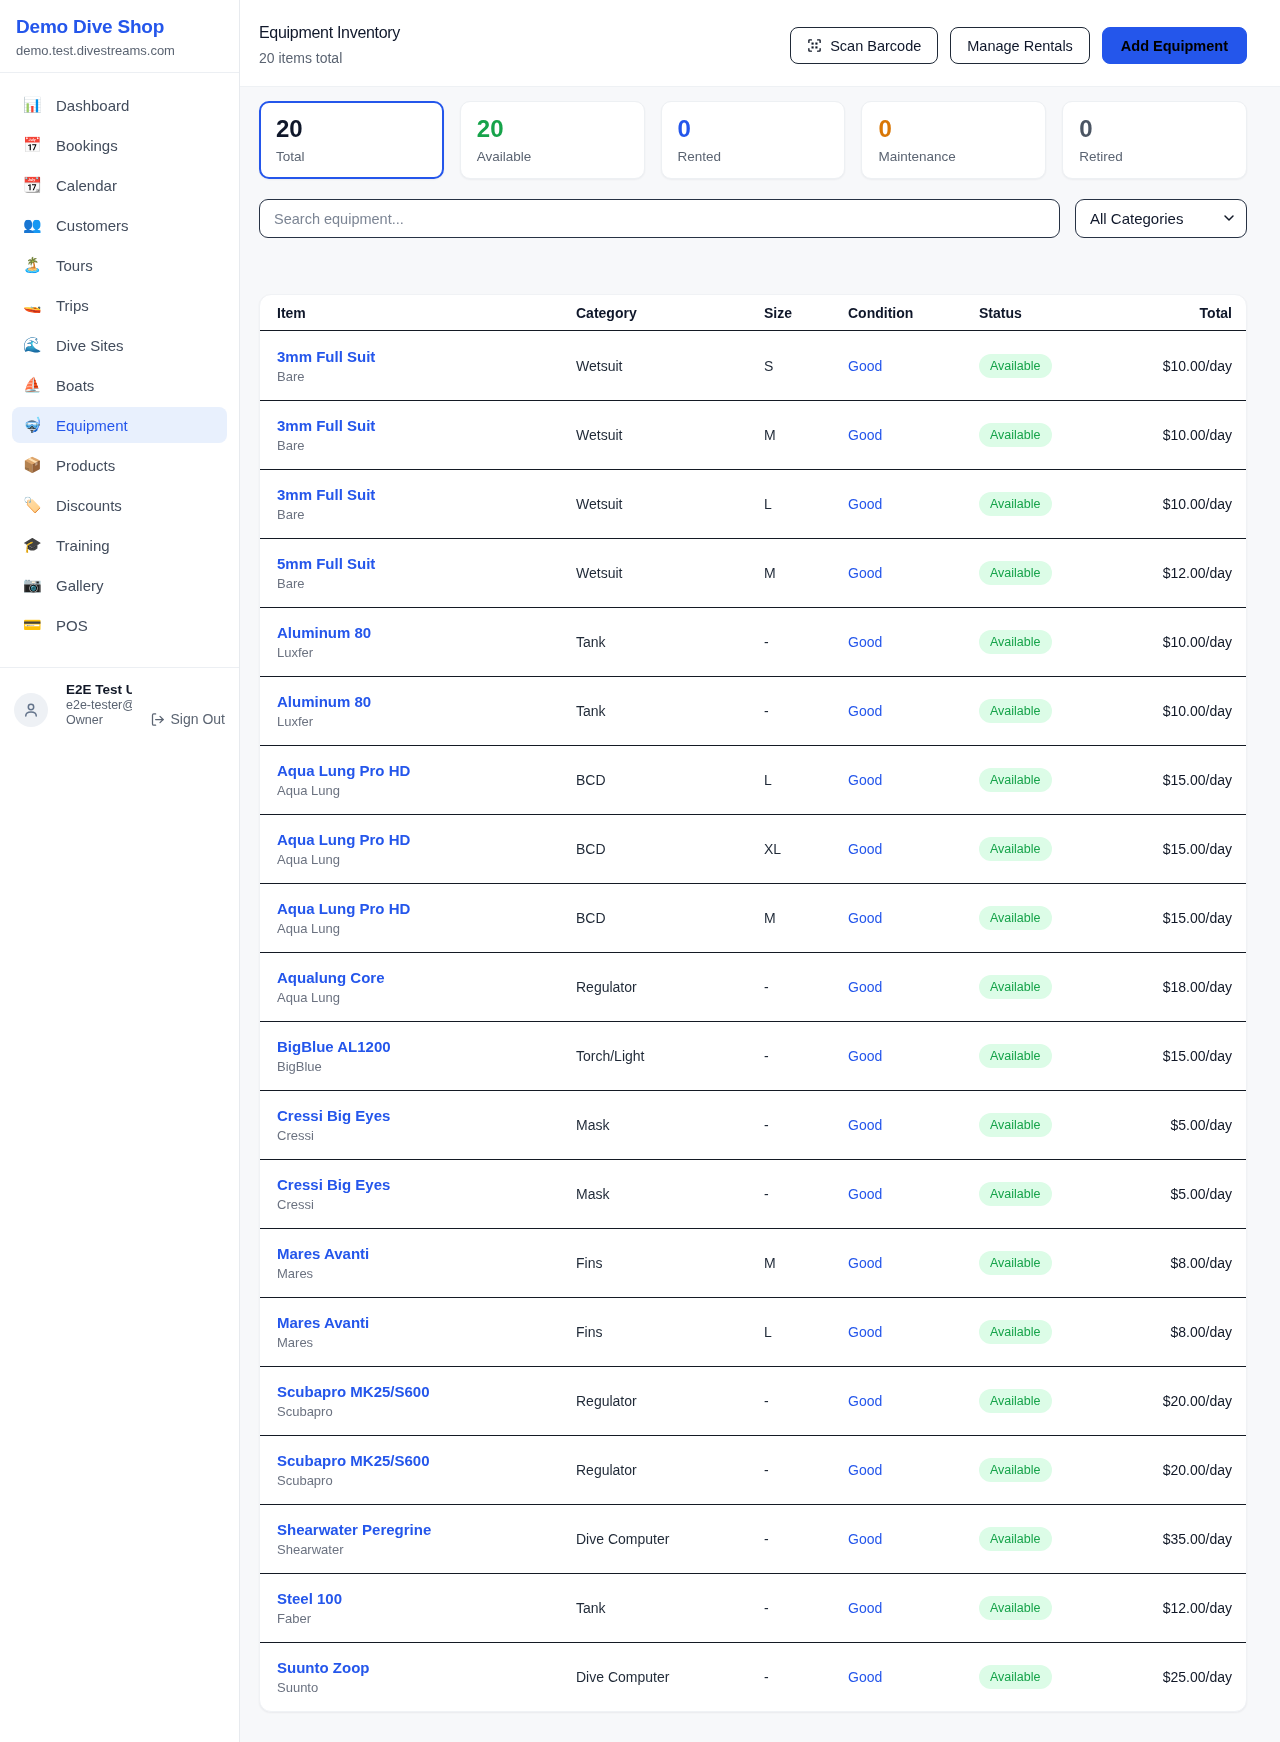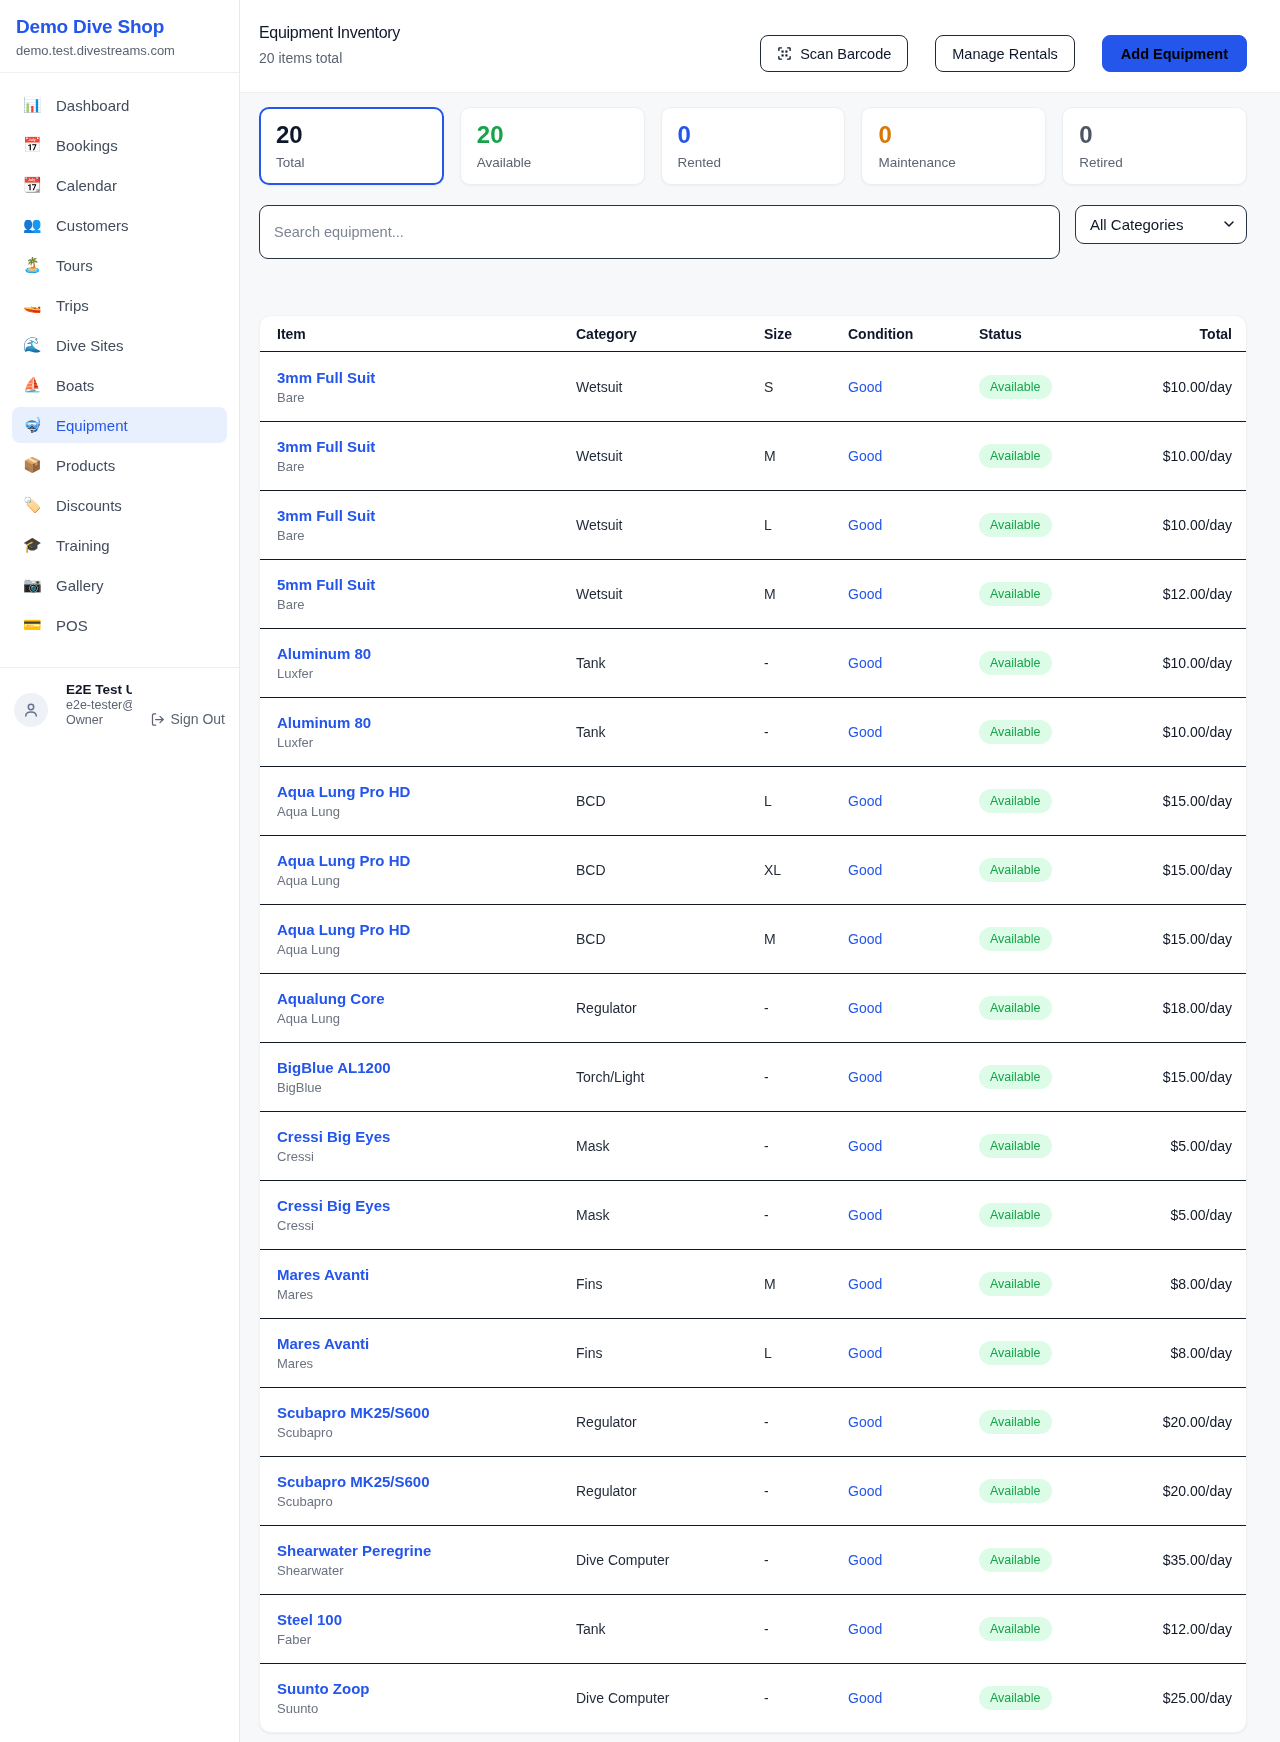--- a/index.html
+++ b/index.html
@@ -44,21 +44,21 @@
   .signout { display:flex; align-items:center; gap:6px; color:#5b6472; font-size:14px; cursor:pointer; white-space:nowrap; }
   
   .main { flex:1; min-width:0; }
   .topbar {
     background:#fff; border-bottom:1px solid #eef1f4;
     padding:24px 33px 20px 19px;
     display:flex; align-items:flex-start; justify-content:space-between;
   }
   .page-title { font-size:16px; font-weight:400; color:#0f172a; letter-spacing:-.3px; }
   .page-subtitle { font-size:14px; color:#5b6472; margin-top:8px; }
-  .top-actions { display:flex; gap:27px; margin-top:11px; }
+  .top-actions { display:flex; gap:12px; margin-top:3px; }
   .btn {
     height:37px; border-radius:8px; font-size:14.5px; cursor:pointer;
     display:inline-flex; align-items:center; gap:8px;
     font-family:inherit;
   }
   .btn-outline { background:#fff; border:1.5px solid #1f2937; color:#0f172a; padding:0 16px; }
   .btn-primary { background:var(--accent); border:1.5px solid var(--accent); color:#000000; padding:0 18px; font-weight:600; }
   .content { padding:14px 33px 30px 19px; }
   
   .stats { display:flex; gap:16px; }
@@ -66,21 +66,21 @@
     flex:1; background:#fff; border:1px solid #edf0f3; border-radius:10px;
     padding:13px 16px 14px 16px; height:78px;
     box-shadow:0 1px 2px rgba(16,24,40,.05); cursor:pointer;
   }
   .stat-card.active { border:2px solid var(--accent); padding:12px 15px 13px 15px; }
   .stat-value { font-size:24px; font-weight:700; }
   .stat-label { font-size:13.5px; color:#5b6472; margin-top:6px; }
   
   .filters { display:flex; gap:15px; margin-top:20px; }
   .search-input {
-    flex:1; height:54px; border:1.5px solid #273244; border-radius:9px;
+    flex:1; height:39px; border:1.5px solid #273244; border-radius:9px;
     padding:0 14px; font-size:14.5px; color:#0f172a; background:#fff;
     font-family:inherit; outline:none;
   }
   .search-input::placeholder { color:#7c8594; }
   .select-wrap { position:relative; width:172px; }
   .category-select {
     width:100%; height:39px; border:1.5px solid #273244; border-radius:9px;
     background:#fff; font-size:15px; color:#0f172a; padding:0 30px 0 14px;
     appearance:none; -webkit-appearance:none; font-family:inherit; cursor:pointer;
   }

